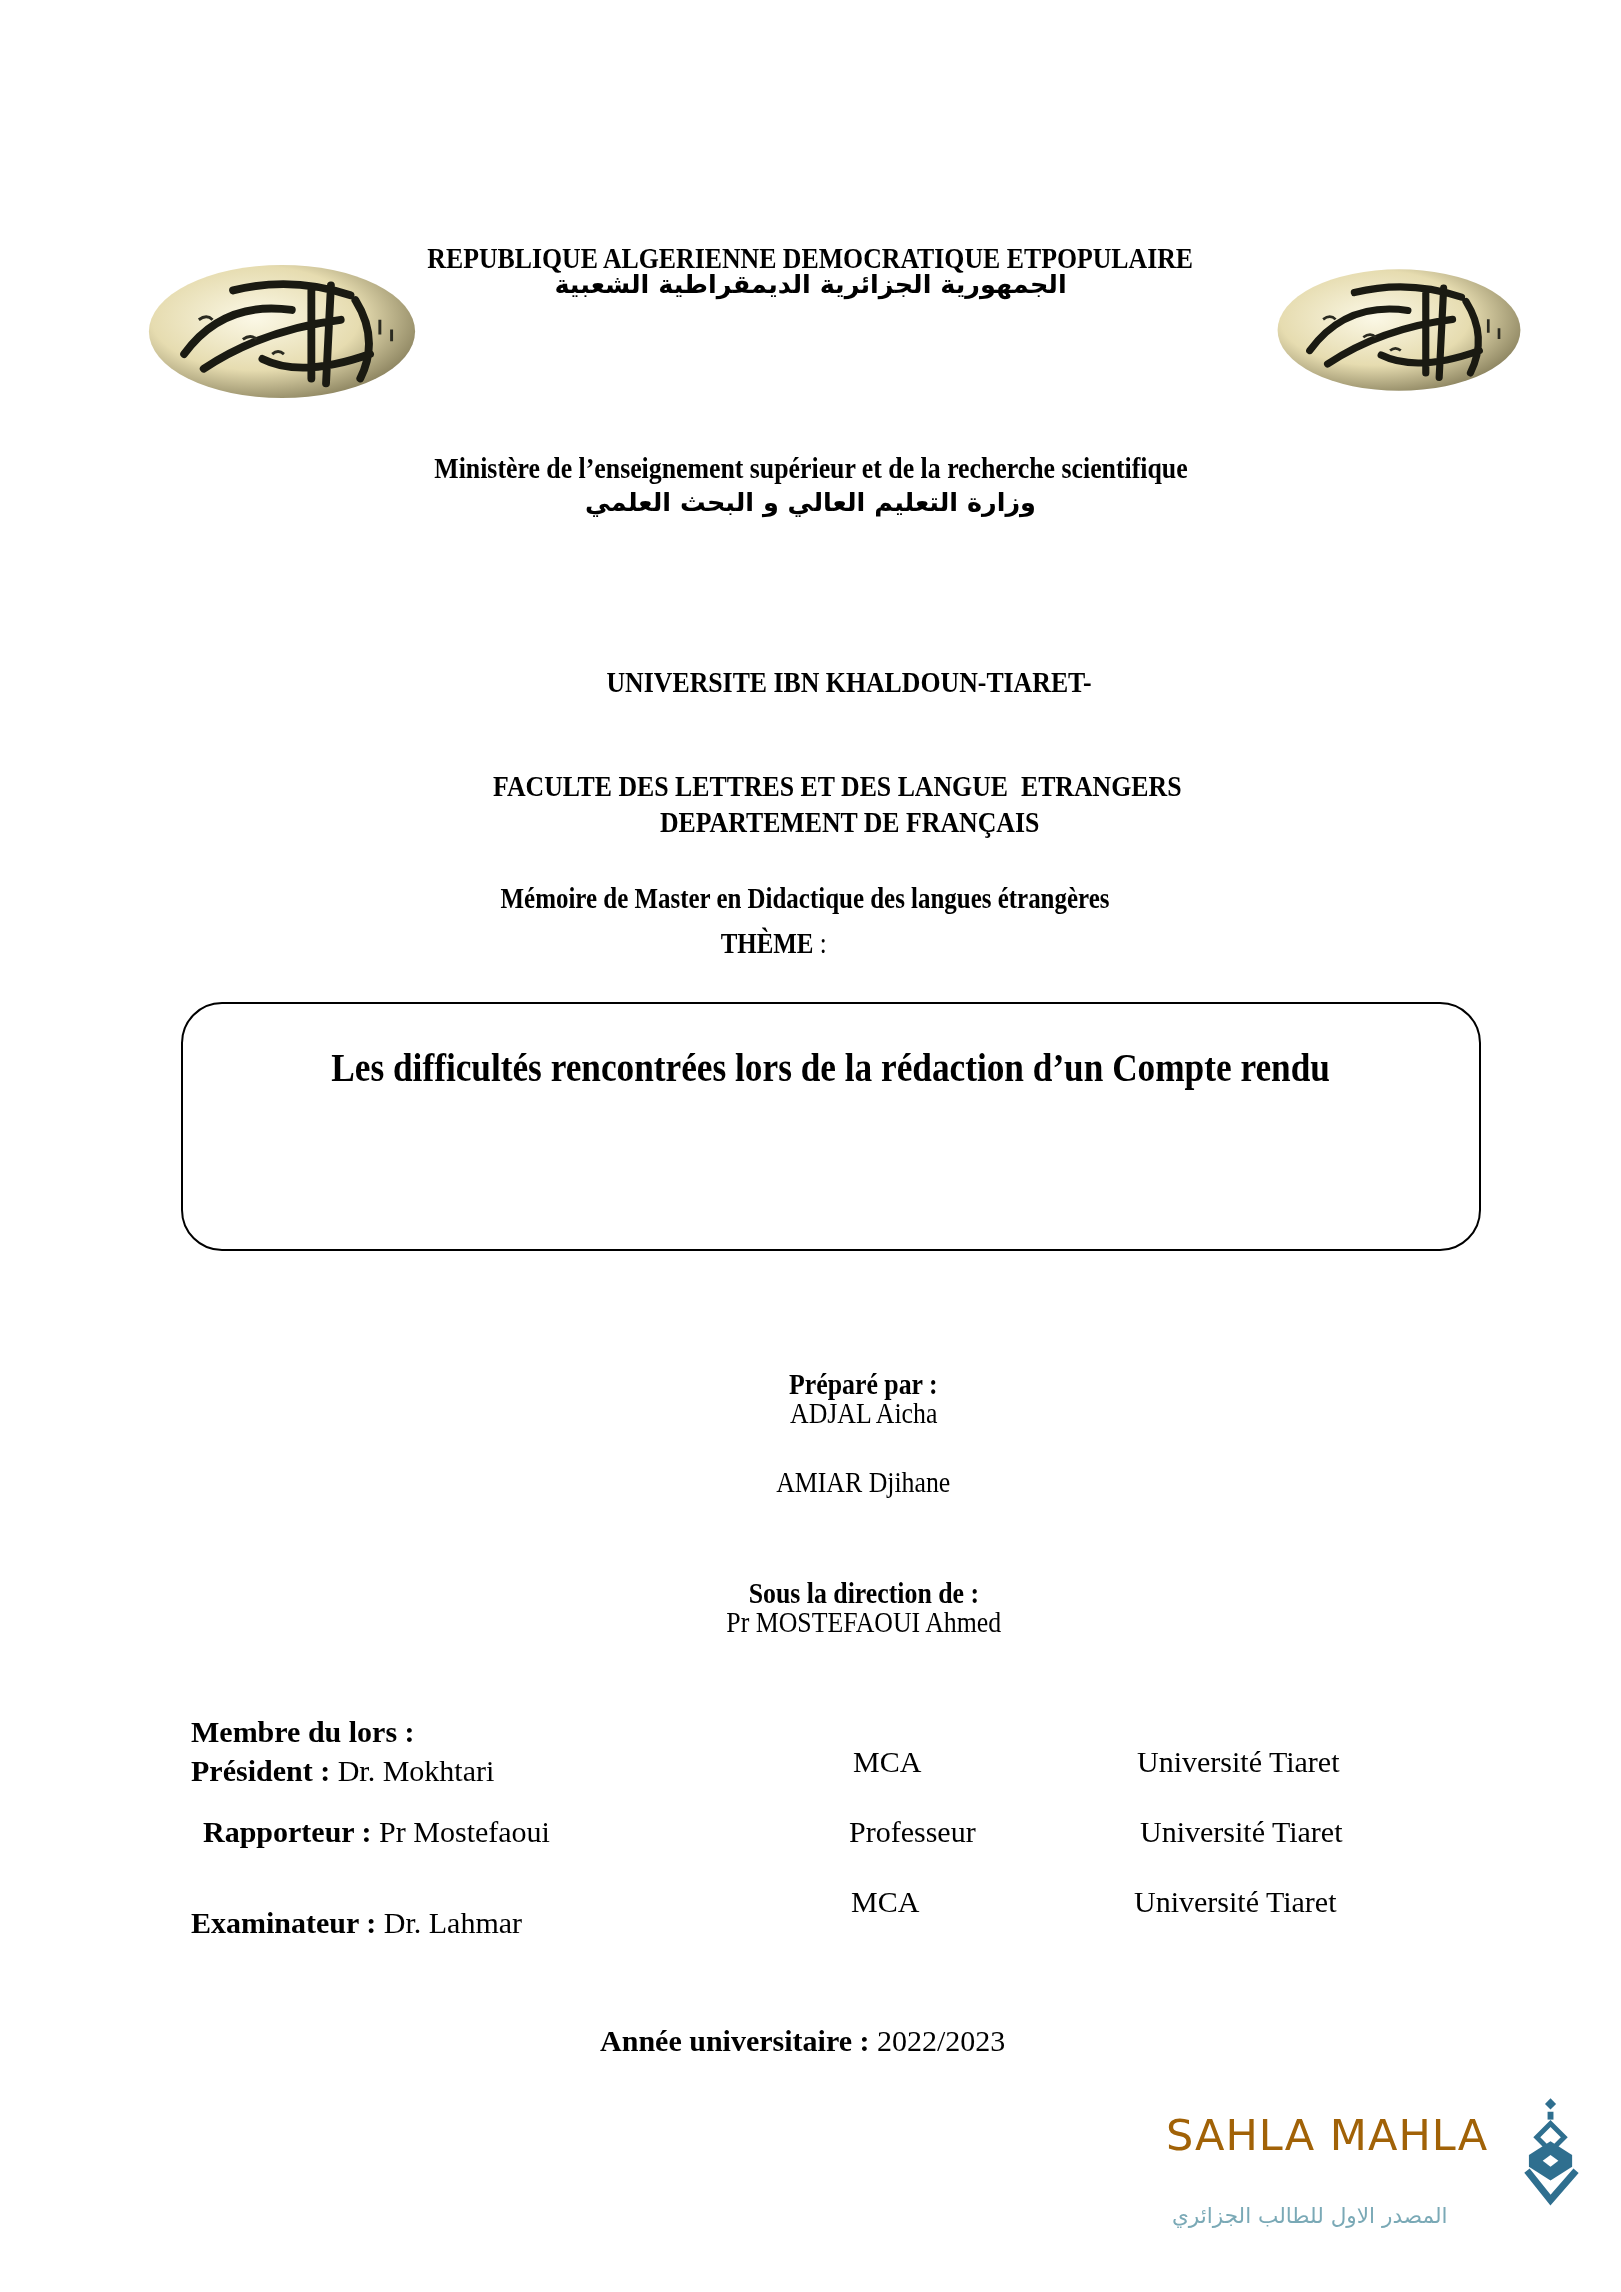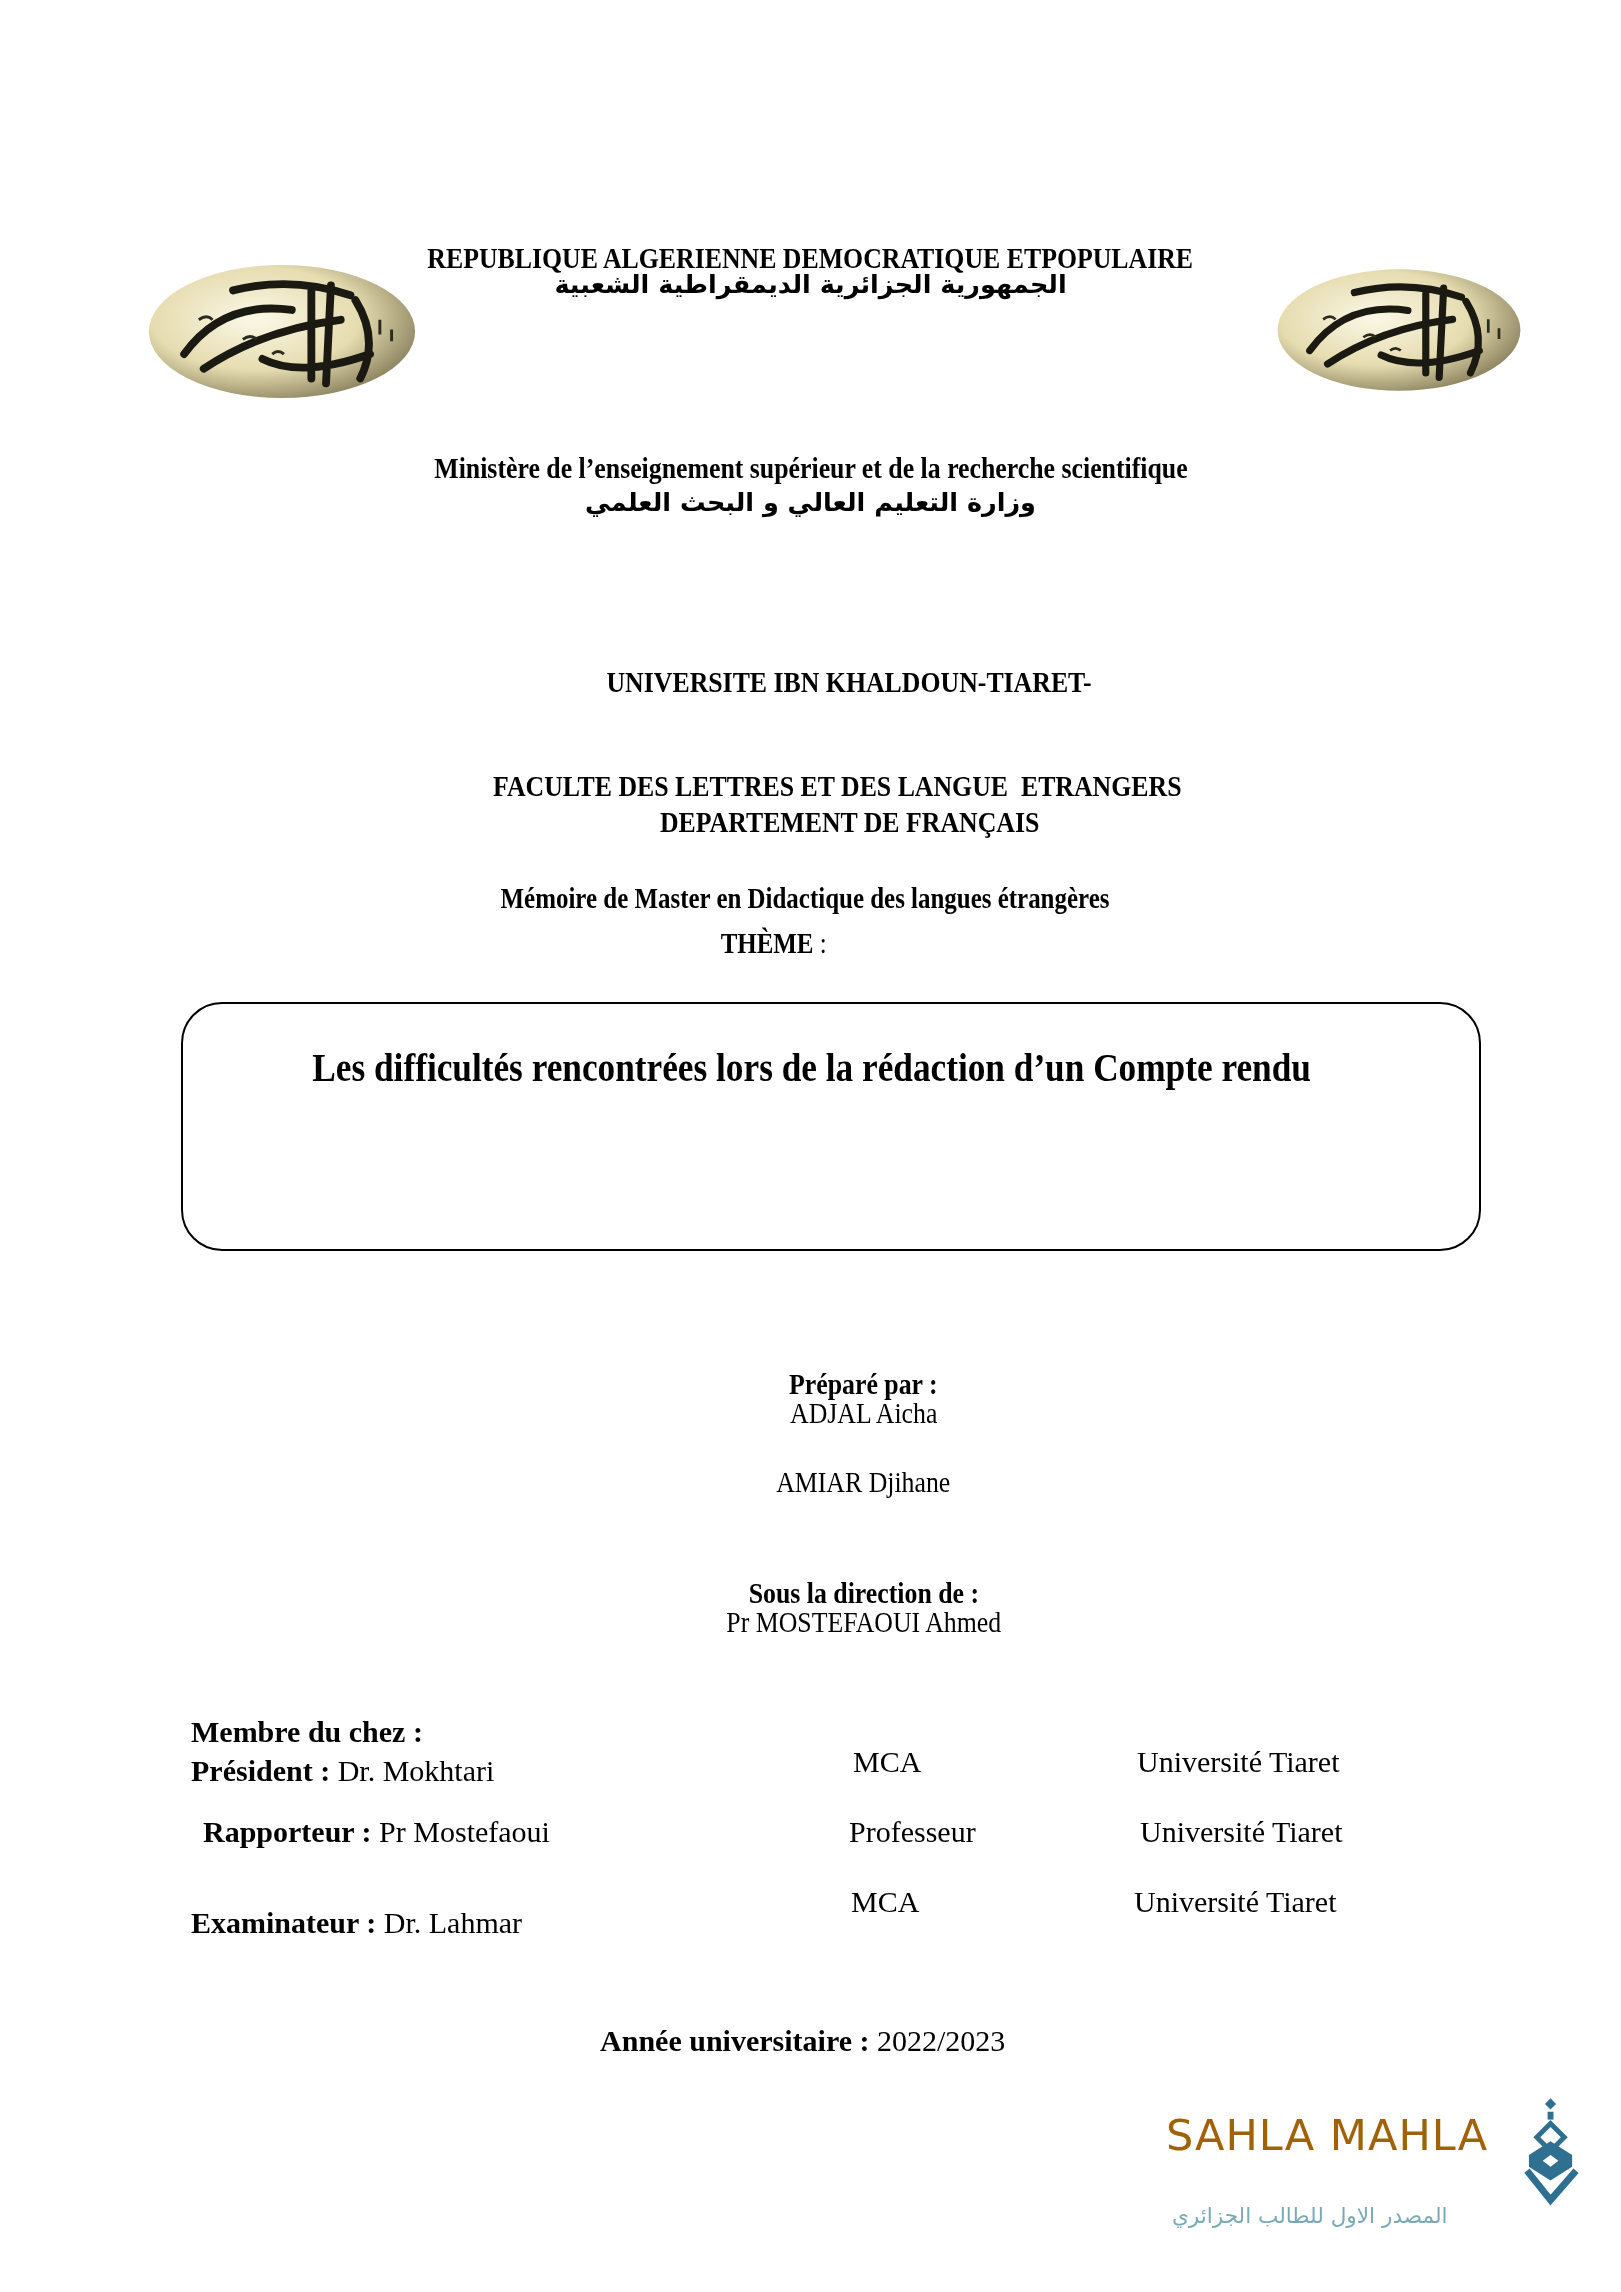--- a/index.html
+++ b/index.html
@@ -6,22 +6,22 @@
   body { width:1621px; height:2293px; position:relative; overflow:hidden;
          font-family:"Liberation Serif", "DejaVu Serif", serif; color:#000; }
   .line { position:absolute; left:0; width:1621px; text-align:center; white-space:nowrap; }
   .b { font-weight:bold;margin-top:40px; }
   .narrow { transform:scaleX(0.86); transform-origin:center; display:inline-block; }
   .t30 { font-size:30px; }
   .ar { font-family:"DejaVu Sans", sans-serif; font-weight:bold; font-size:25.5px; direction:rtl; }
   .logo { position:absolute; width:274px; height:142px; }
   .title-box { position:absolute; left:181px; top:1002px; width:1300px; height:249px;
                border:2.5px solid #000; border-radius:41px; box-sizing:border-box; }
-  .title-line { position:absolute; left:0; width:100%; text-align:left; font-weight:bold;
-                font-size:41px; white-space:nowrap;padding-left:48px; }
+  .title-line { position:absolute; left:0; width:100%; text-align:center; font-weight:bold;
+                font-size:41px; white-space:nowrap; }
   .abs { position:absolute; white-space:nowrap; font-size:30px; }
   .sahla { position:absolute; left:1166px; top:2098px; width:372px; height:108px; }
   .sahla-text { position:absolute; left:0; top:11.8px; font-family:"DejaVu Sans", sans-serif;
                 font-size:43px; color:#a16207; letter-spacing:1px; }
   .sahla-sub { position:absolute; left:5.9px; top:65px; font-family:"DejaVu Sans", sans-serif;
                font-size:21.6px; color:#7aa9b6; direction:rtl;margin-top:40px; }
   .sahla-mark { position:absolute; left:355px; top:0; }
 </style>
 </head>
 <body>
@@ -94,21 +94,21 @@
 <div class="line" style="top:1465px; left:53px; font-size:30px;">
   <span class="narrow">AMIAR Djihane</span>
 </div>
 <div class="line b" style="top:1536px; left:53px; font-size:30px;">
   <span class="narrow">Sous la direction de :</span>
 </div>
 <div class="line" style="top:1605px; left:53px; font-size:30px;">
   <span class="narrow">Pr MOSTEFAOUI Ahmed</span>
 </div>
 
-<div class="abs b" style="left:191px; top:1675px;">Membre du chez :</div>
+<div class="abs b" style="left:191px; top:1675px;">Membre du lors :</div>
 
 <div class="abs" style="left:191px; top:1745px;margin-top:9px;">
   <b>Président :</b><span> Dr. Mokhtari</span>
 </div>
 <div class="abs" style="left:853px; top:1745px;">MCA</div>
 <div class="abs" style="left:1137px; top:1745px;">Université Tiaret</div>
 
 <div class="abs" style="left:203px; top:1815px;">
   <b>Rapporteur :</b><span> Pr Mostefaoui</span>
 </div>

